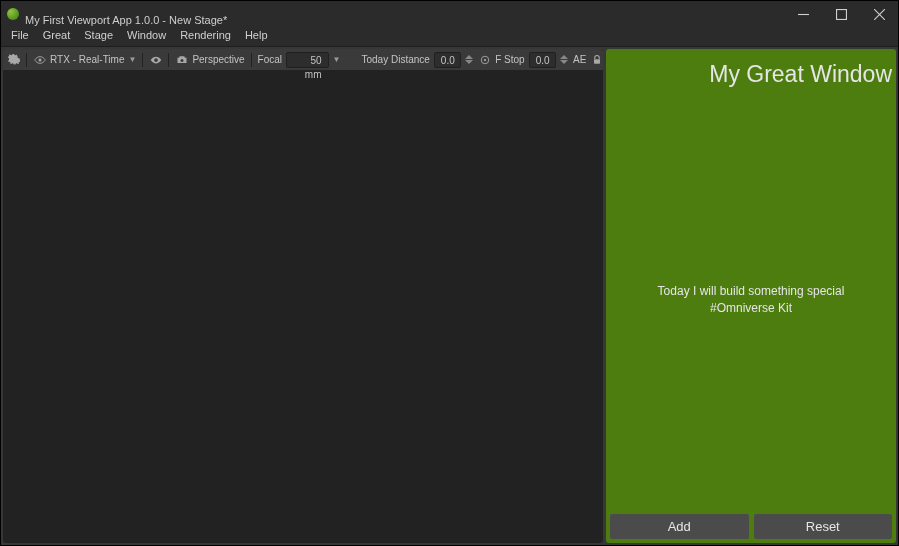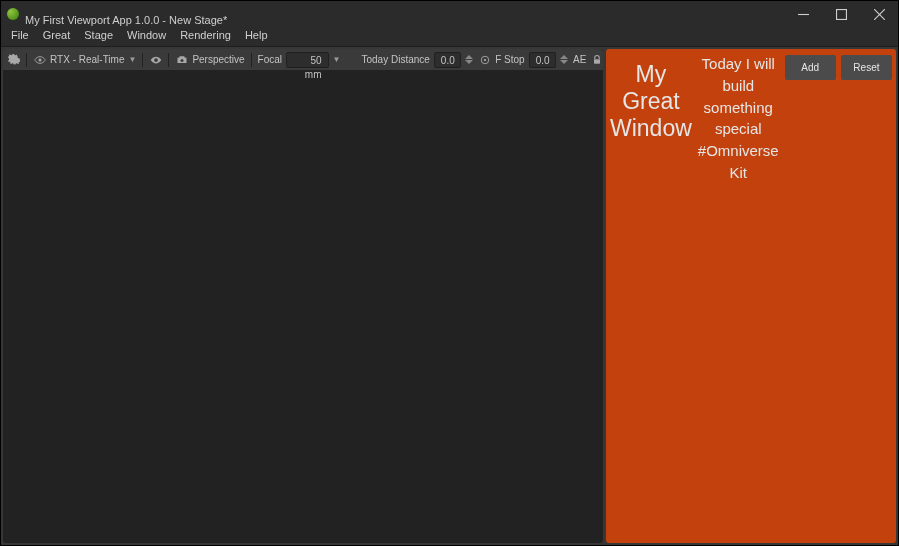--- a/index.html
+++ b/index.html
@@ -25,26 +25,26 @@
   .tb-sep { width: 1px; height: 14px; background: #222; margin: 0 2px; }
   .tb-drop { font-size: 8px; opacity: .7; }
   .tb-field { background: #2d2d2d; border: 1px solid #202020; border-radius: 2px; color: #c4c4c4; font-size: 10px; padding: 1px 6px; min-width: 26px; text-align: right; position: relative; height: 16px; line-height: 14px; }
   .tb-stepper { display: flex; flex-direction: column; width: 10px; height: 16px; justify-content: center; gap:1px; }
   .tb-stepper span { display:block; width:0; height:0; border-left:4px solid transparent; border-right:4px solid transparent; }
   .tb-stepper .up { border-bottom:4px solid #888; }
   .tb-stepper .dn { border-top:4px solid #888; }
   .viewport { flex: 1; background: #fff; display: flex; align-items: center; justify-content: center; position: relative; }
   .scene { position: absolute; inset: 10px 10px 5px 10px; }
   
-  .right-panel { width: 290px; background: #c2410c; border-radius: 3px; display: flex; align-items: flex-start; padding: 4px; }
+  .right-panel { width: 290px; background: #4d7c0f; border-radius: 3px; display: flex; flex-direction: column; align-items: flex-end; padding: 4px; }
   .panel-title { color: #e6e6e6; font-size: 23px; font-weight: 400; margin-top: 8px; text-align: center; }
   .panel-body { flex: 1; display: flex; flex-direction: column; justify-content: center; align-items: center; width: 100%; padding: 0 6px; }
-  .panel-text { color: #e6e6e6; font-size: 15px; text-align: center; line-height: 1.45; }
+  .panel-text { color: #e6e6e6; font-size: 12px; text-align: center; line-height: 1.45; }
   .panel-buttons { width: 100%; display: flex; gap: 5px; padding: 2px 0 0; }
-  .panel-btn { flex: 1; background: #4b4b4b; color: #e6e6e6; font-size: 10px; border: none; border-radius: 2px; height: 25px; }
+  .panel-btn { flex: 1; background: #4b4b4b; color: #e6e6e6; font-size: 13px; border: none; border-radius: 2px; height: 25px; }
 </style>
 </head>
 <body>
 
 <div class="window">
 
   <div class="titlebar">
     <div class="logo"></div>
     <div class="title">My First Viewport App 1.0.0 - New Stage*</div>
     <div class="spacer"></div>

